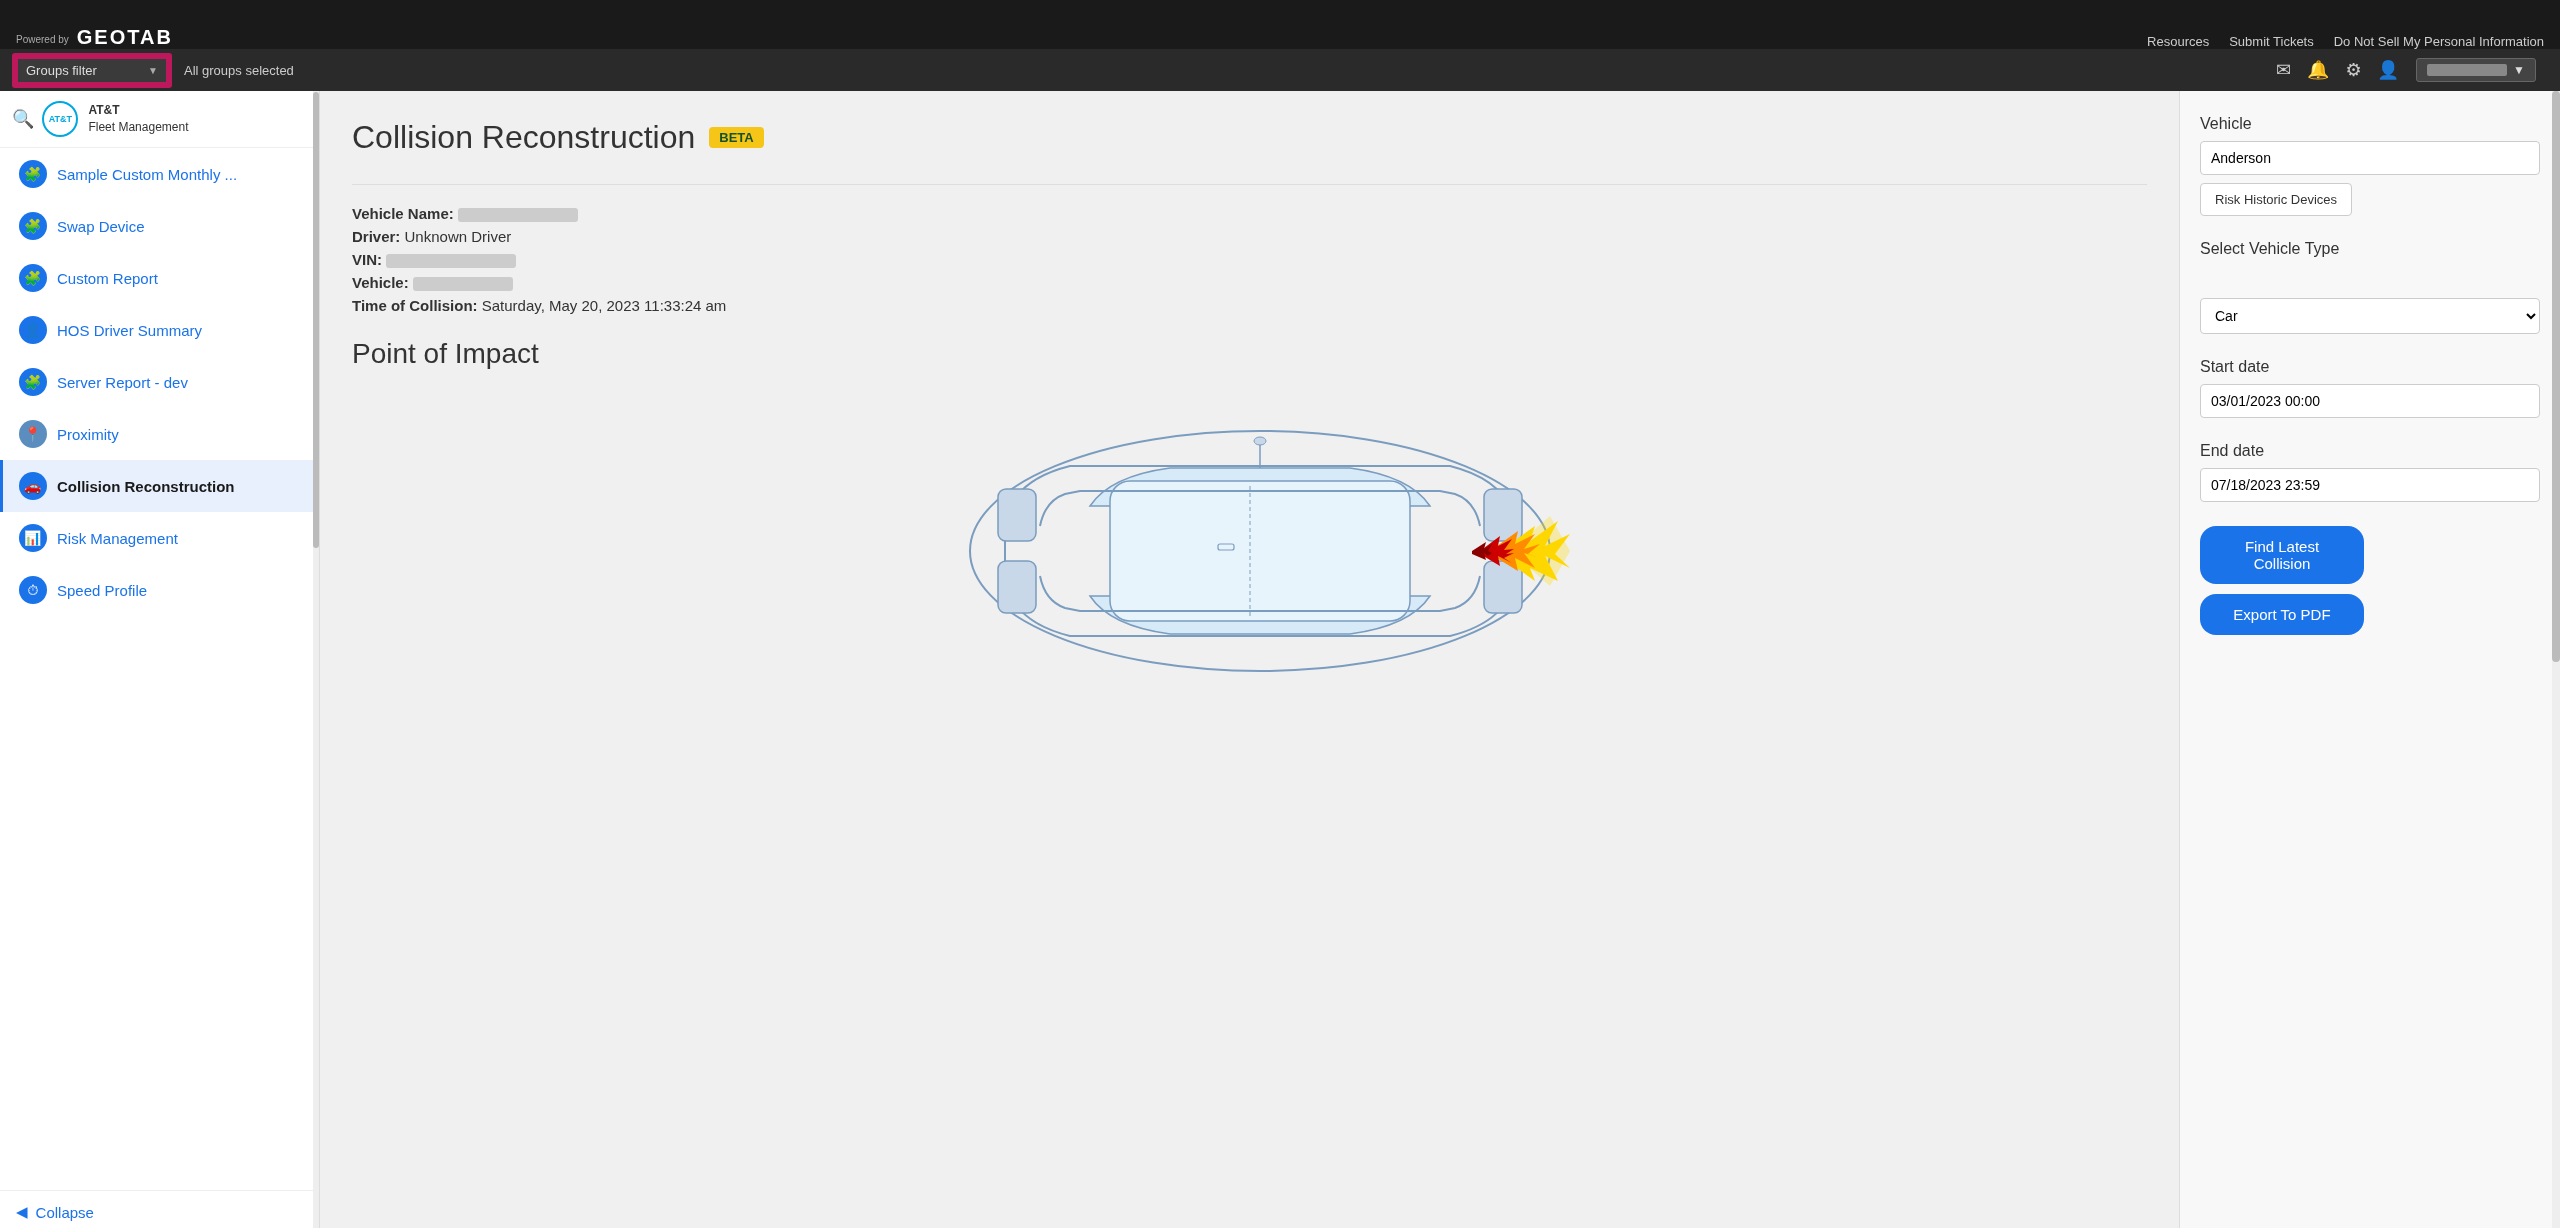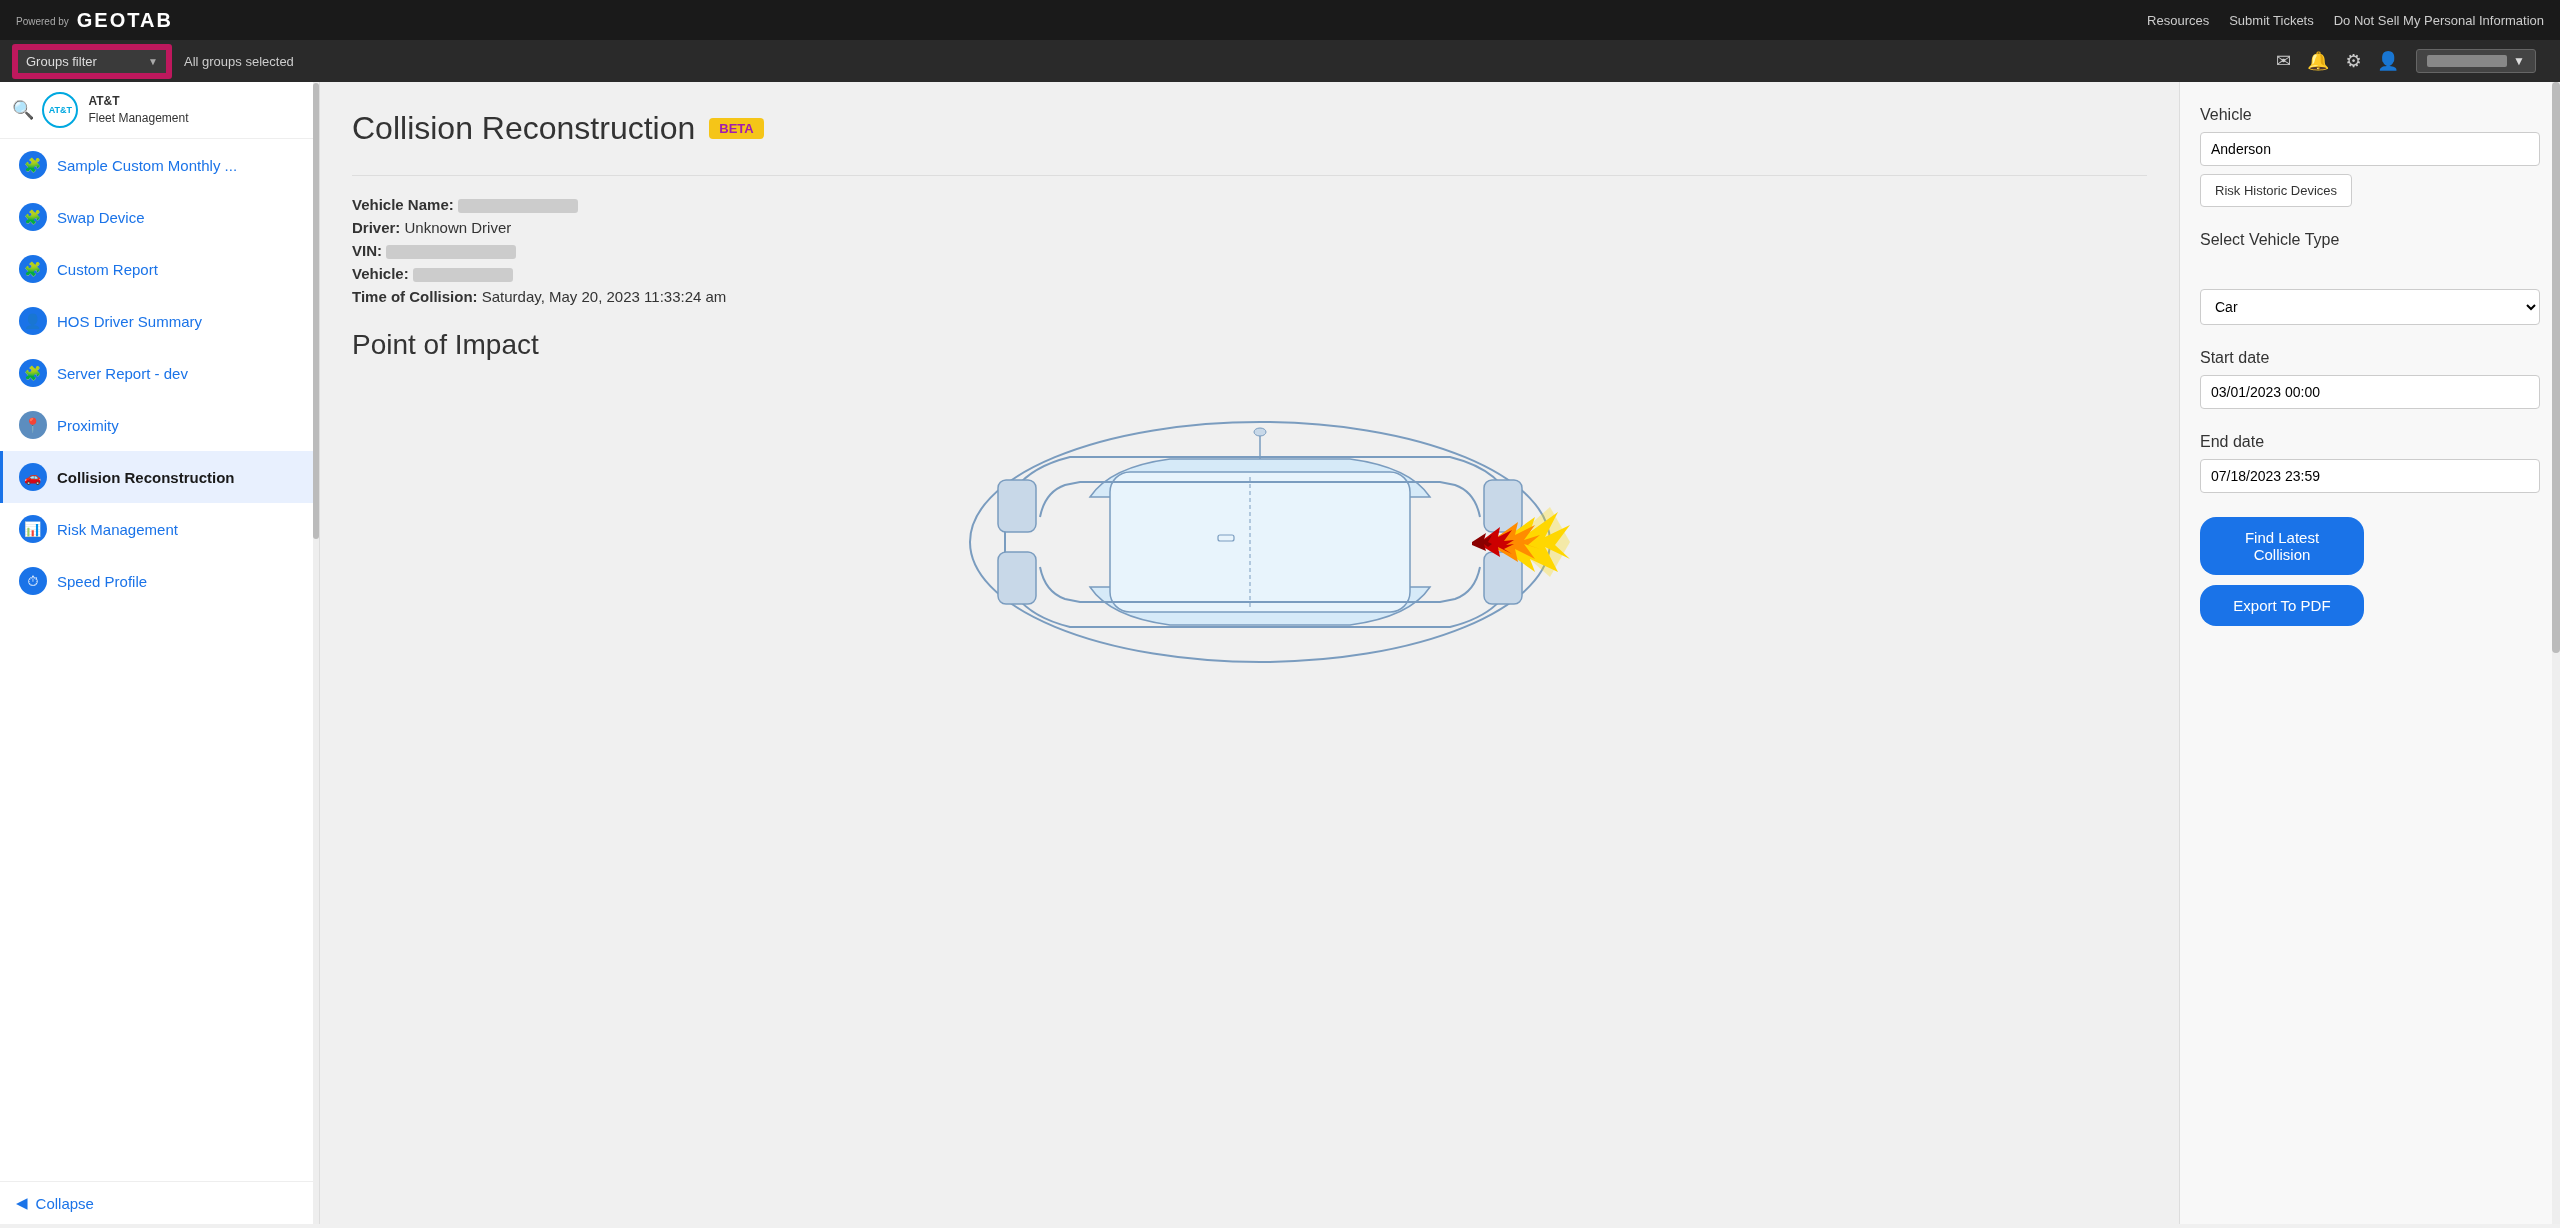--- a/index.html
+++ b/index.html
@@ -1,23 +1,23 @@
 <!DOCTYPE html>
 <html><head>
   <meta charset="utf-8">
   <style>
     * { box-sizing: border-box; margin: 0; padding: 0; }
     body { font-family: Arial, sans-serif; font-size: 14px; background: #f0f0f0; overflow: hidden; }
 
     
     .top-nav {
       background: #1a1a1a;
-      height: 40px;
+      height: 49px;
       display: flex;
-      align-items: center;
+      align-items: flex-end;
       justify-content: space-between;
       padding: 0 16px;
       color: #fff;
     }
     .top-nav-left { display: flex; align-items: center; gap: 8px; }
     .powered-by { font-size: 10px; color: #aaa; line-height: 1.2; }
     .top-nav-right { display: flex; align-items: center; gap: 20px; font-size: 13px; color: #ccc; }
     .top-nav-right span { cursor: pointer; }
 
     
@@ -105,21 +105,21 @@
     }
 
     
     .page-content {
       flex: 1; padding: 28px 32px; overflow-y: auto; border-right: 1px solid #ddd;
     }
 
     .page-title-row { display: flex; align-items: center; gap: 14px; margin-bottom: 28px; }
     .page-title { font-size: 32px; font-weight: 400; color: #333; }
     .beta-badge {
-      background: #f5c518; color: #a21caf; font-size: 13px; font-weight: bold;
+      background: #f5c518; color: #14532d; font-size: 13px; font-weight: bold;
       padding: 3px 10px; border-radius: 4px;
     }
     .divider { border: none; border-top: 1px solid #ddd; margin-bottom: 20px; }
 
     .device-info-section { margin-bottom: 24px; }
     .device-info-title { font-size: 22px; color: #333; margin-bottom: 14px; font-weight: 400; }
     .device-info-row { margin-bottom: 6px; font-size: 15px; color: #333; }
     .device-info-row strong { font-weight: bold; }
     .redacted {
       display: inline-block; background: #ccc; border-radius: 3px;

